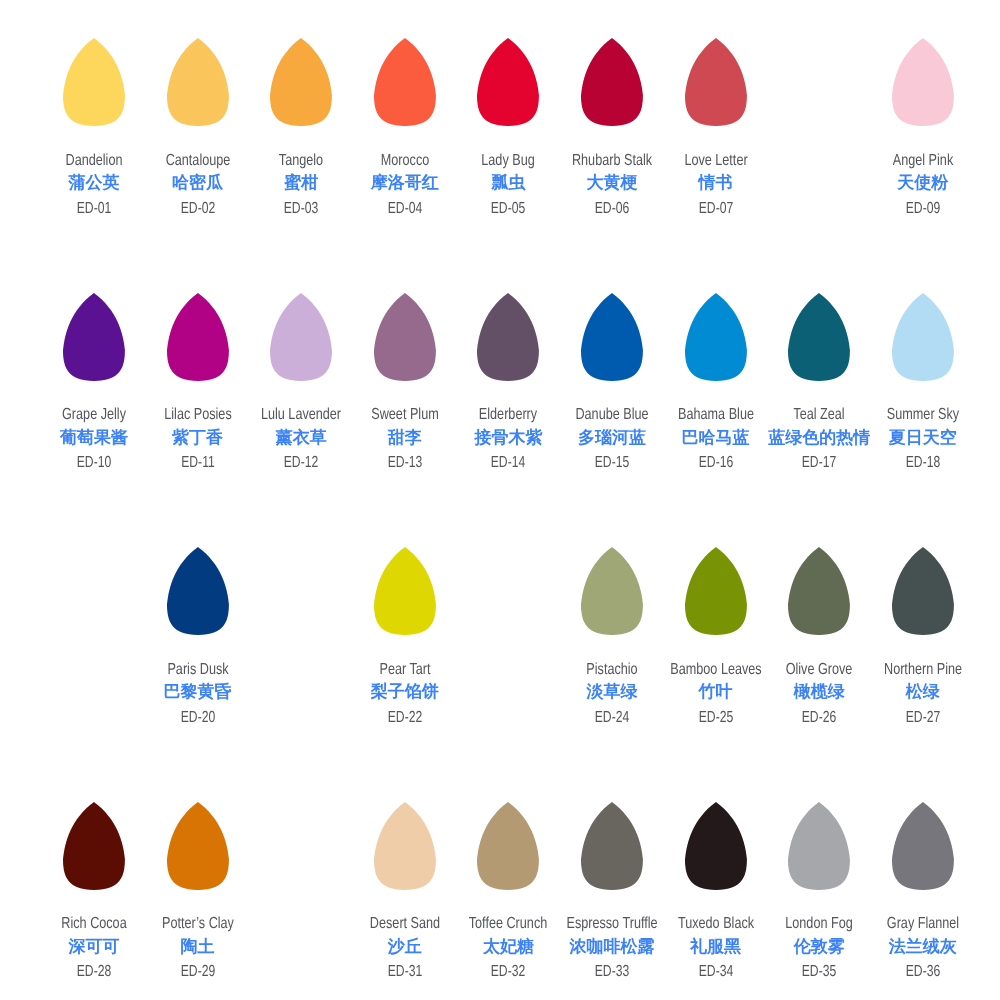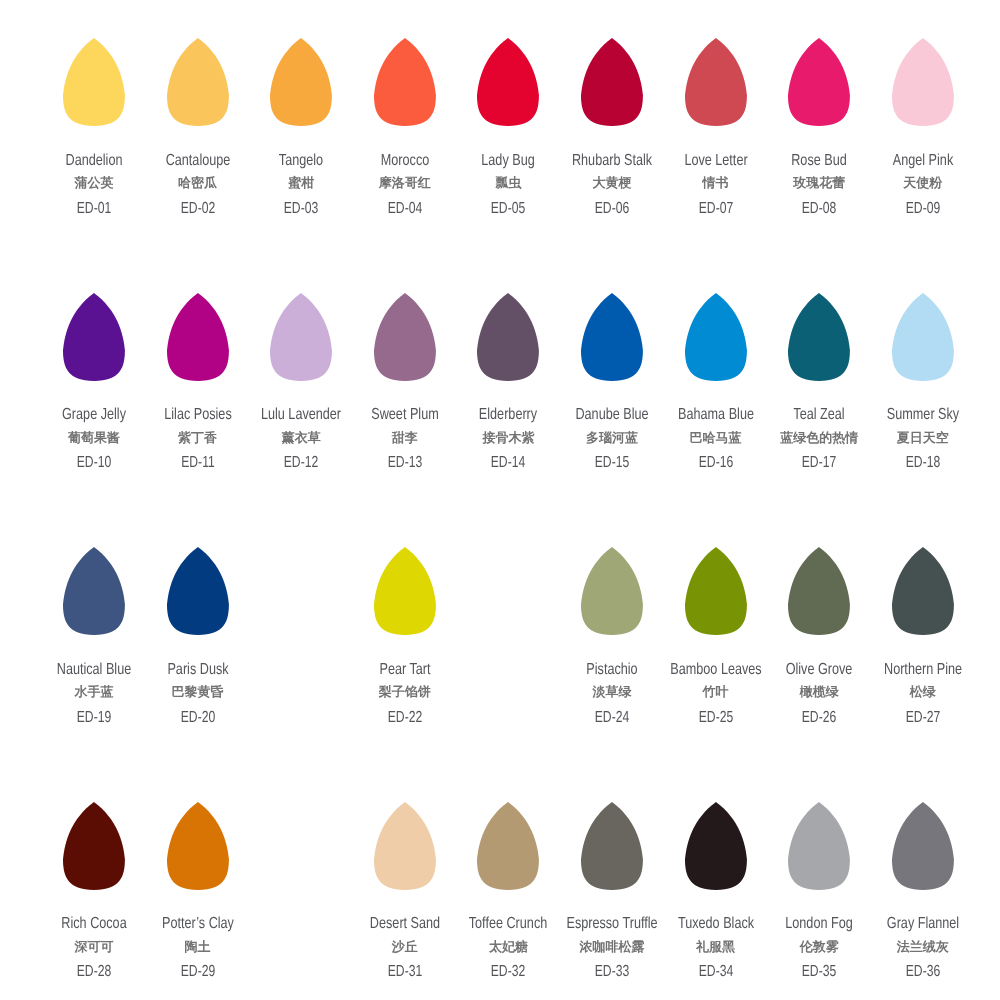--- a/index.html
+++ b/index.html
@@ -5,21 +5,21 @@
 <style>
   html,body{margin:0;padding:0;}
   body{width:1000px;height:1000px;background:#ffffff;font-family:"Liberation Sans",sans-serif;-webkit-font-smoothing:antialiased;text-rendering:geometricPrecision;}
   #sheet{position:relative;width:988px;height:1000px;overflow:hidden;background:#fff;}
   .cell{position:absolute;width:140px;text-align:center;}
   .drop-wrap{position:relative;width:140px;height:88px;}
   .drop{position:absolute;left:39.05px;top:0;display:block;}
   .ln{height:0;position:relative;}
   .ln span{display:inline-block;white-space:nowrap;position:absolute;left:50%;}
   .l-en span{font-size:16px;color:#53555a;transform:translateX(-50%) scaleX(0.79) translateZ(0);top:26.6px;line-height:16px;}
-  .l-zh span{font-size:13px;color:#737373;font-weight:700;transform:translateX(-50%) translateZ(0);top:51.0px;line-height:12.6px;}
+  .l-zh span{font-size:17px;color:#3b82f6;font-weight:700;transform:translateX(-50%) translateZ(0);top:51.0px;line-height:12.6px;}
   .l-cd span{font-size:16px;color:#53555a;transform:translateX(-50%) scaleX(0.76) translateZ(0);top:74.6px;line-height:16px;}
 </style>
 </head>
 <body>
 
 <div id="sheet">
   <div class="cell" style="left:24.0px;top:38.0px">
    <div class="drop-wrap">
     <svg class="drop" width="61.9" height="88" viewBox="0 0 61.9 88">
           <path d="M 30.95 0 C 7.94 16.89, 1.61 40.11, 0 57.36 C 0 74.4, 4.63 88, 30.95 88 C 57.27 88, 61.9 74.4, 61.9 57.36 C 60.29 40.11, 53.96 16.89, 30.95 0 Z" fill="#FDD75C"></path>
@@ -124,36 +124,20 @@
    <div class="ln l-en">
         <span>Love Letter</span>
       </div>
    <div class="ln l-zh">
         <span>情书</span>
       </div>
    <div class="ln l-cd">
         <span>ED-07</span>
       </div>
   </div>
-  <div class="cell" style="left:749.2px;top:38.0px">
-   <div class="drop-wrap">
-    <svg class="drop" width="61.9" height="88" viewBox="0 0 61.9 88">
-          <path d="M 30.95 0 C 7.94 16.89, 1.61 40.11, 0 57.36 C 0 74.4, 4.63 88, 30.95 88 C 57.27 88, 61.9 74.4, 61.9 57.36 C 60.29 40.11, 53.96 16.89, 30.95 0 Z" fill="#E81A6C"></path>
-        </svg>
-   </div>
-   <div class="ln l-en">
-        <span>Rose Bud</span>
-      </div>
-   <div class="ln l-zh">
-        <span>玫瑰花蕾</span>
-      </div>
-   <div class="ln l-cd">
-        <span>ED-08</span>
-      </div>
-  </div>
   <div class="cell" style="left:852.8px;top:38.0px">
    <div class="drop-wrap">
     <svg class="drop" width="61.9" height="88" viewBox="0 0 61.9 88">
           <path d="M 30.95 0 C 7.94 16.89, 1.61 40.11, 0 57.36 C 0 74.4, 4.63 88, 30.95 88 C 57.27 88, 61.9 74.4, 61.9 57.36 C 60.29 40.11, 53.96 16.89, 30.95 0 Z" fill="#F9C9D7"></path>
         </svg>
    </div>
    <div class="ln l-en">
         <span>Angel Pink</span>
       </div>
    <div class="ln l-zh">
@@ -298,36 +282,20 @@
         </svg>
    </div>
    <div class="ln l-en">
         <span>Summer Sky</span>
       </div>
    <div class="ln l-zh">
         <span>夏日天空</span>
       </div>
    <div class="ln l-cd">
         <span>ED-18</span>
-      </div>
-  </div>
-  <div class="cell" style="left:24.0px;top:547.2px">
-   <div class="drop-wrap">
-    <svg class="drop" width="61.9" height="88" viewBox="0 0 61.9 88">
-          <path d="M 30.95 0 C 7.94 16.89, 1.61 40.11, 0 57.36 C 0 74.4, 4.63 88, 30.95 88 C 57.27 88, 61.9 74.4, 61.9 57.36 C 60.29 40.11, 53.96 16.89, 30.95 0 Z" fill="#3D5580"></path>
-        </svg>
-   </div>
-   <div class="ln l-en">
-        <span>Nautical Blue</span>
-      </div>
-   <div class="ln l-zh">
-        <span>水手蓝</span>
-      </div>
-   <div class="ln l-cd">
-        <span>ED-19</span>
       </div>
   </div>
   <div class="cell" style="left:127.6px;top:547.2px">
    <div class="drop-wrap">
     <svg class="drop" width="61.9" height="88" viewBox="0 0 61.9 88">
           <path d="M 30.95 0 C 7.94 16.89, 1.61 40.11, 0 57.36 C 0 74.4, 4.63 88, 30.95 88 C 57.27 88, 61.9 74.4, 61.9 57.36 C 60.29 40.11, 53.96 16.89, 30.95 0 Z" fill="#033B81"></path>
         </svg>
    </div>
    <div class="ln l-en">
         <span>Paris Dusk</span>

